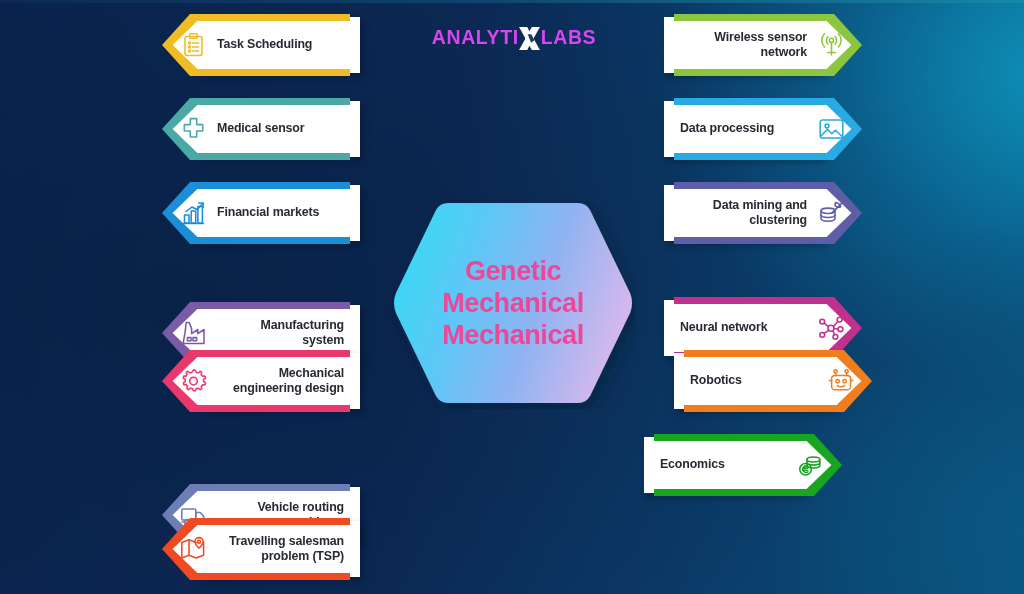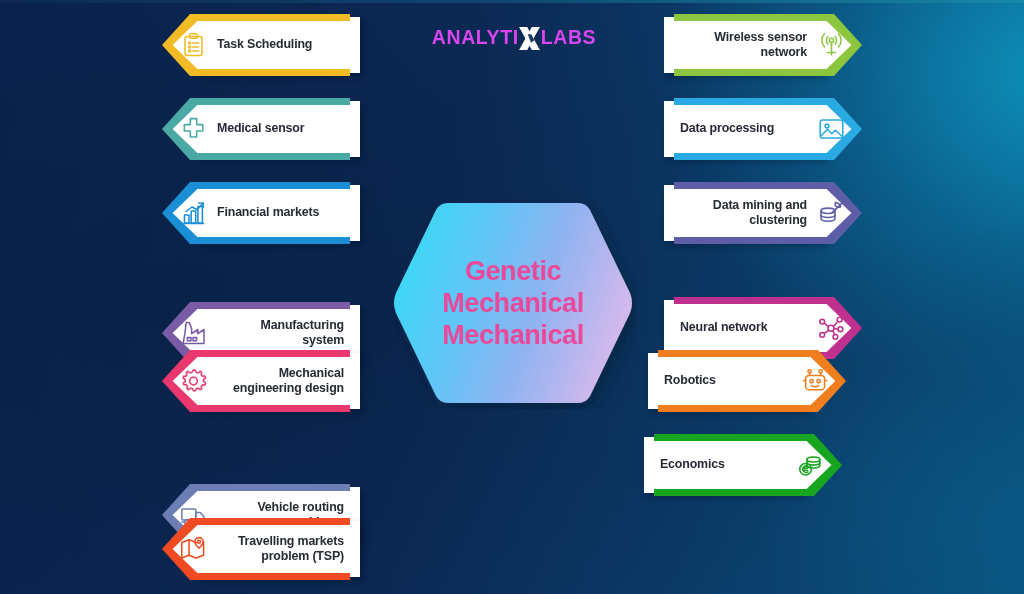--- a/index.html
+++ b/index.html
@@ -325,21 +325,21 @@
         </div>
         <div class="body">
           <span class="ic">
             <svg viewBox="0 0 27 27" fill="none" stroke="#f04a23" stroke-width="1.55" stroke-linecap="round" stroke-linejoin="round">
               <path d="M1.8 6.5L9 3.8v15.4l-7.2 2.8z"></path>
               <path d="M9 3.8l7.2 2.6M9 19.2l7.2 2.8 7.4-2.8V6"></path>
               <path d="M19 1.6c2.3 0 4.1 1.8 4.1 4 0 3-4.1 6.6-4.1 6.6s-4.1-3.6-4.1-6.6c0-2.2 1.8-4 4.1-4z"></path>
               <circle cx="19" cy="5.7" r="1.5"></circle>
             </svg>
           </span>
-          <span class="lbl">Travelling markets problem (TSP)</span>
+          <span class="lbl">Travelling salesman problem (TSP)</span>
         </div>
       </div>
       <div class="pill right" style="left: 668px; top: 14px;">
         <div class="panel"></div>
         <div class="shape">
           <svg viewBox="0 0 196 62" preserveAspectRatio="none">
             <path fill="#8cc63e" d="M6 0 H166 L194 31 L166 62 H6 Z"></path>
             <path fill="#ffffff" d="M6 7 H158.6 L183.4 31 L158.6 55 H6 Z"></path>
           </svg>
         </div>
@@ -412,21 +412,21 @@
               <circle cx="4.2" cy="6.6" r="2.4"></circle>
               <circle cx="4.2" cy="19.8" r="2.4"></circle>
               <circle cx="21.6" cy="4.6" r="2.4"></circle>
               <circle cx="22.4" cy="14.2" r="2.4"></circle>
               <circle cx="17.4" cy="21.8" r="2.4"></circle>
               <path d="M10.4 11.6L6.3 8.2M10.6 15.3L6.2 18.3M15.5 11.6l4.2-5M15.9 13.6l3.9.5M14.9 15.8l1.6 3.8"></path>
             </svg>
           </span>
         </div>
       </div>
-      <div class="pill right" style="left: 652px; top: 350px;">
+      <div class="pill right" style="left: 678px; top: 350px;">
         <div class="panel"></div>
         <div class="shape">
           <svg viewBox="0 0 196 62" preserveAspectRatio="none">
             <path fill="#f07d1e" d="M6 0 H166 L194 31 L166 62 H6 Z"></path>
             <path fill="#ffffff" d="M6 7 H158.6 L183.4 31 L158.6 55 H6 Z"></path>
           </svg>
         </div>
         <div class="body">
           <span class="lbl">Robotics</span>
           <span class="ic">

